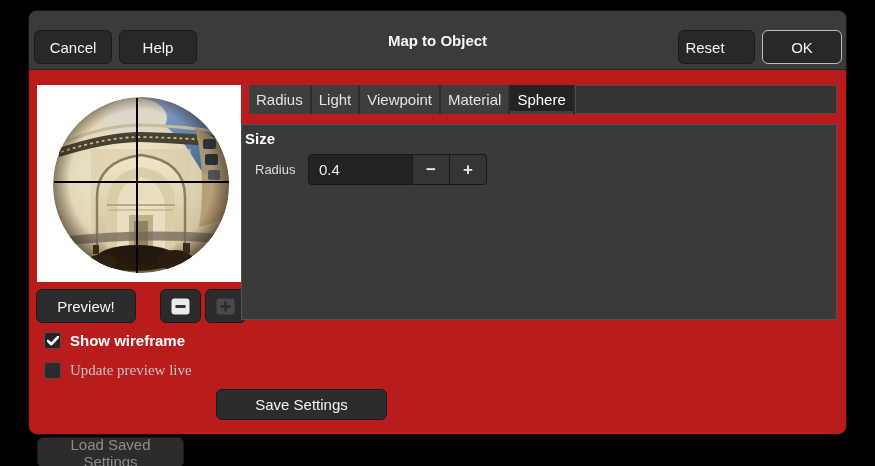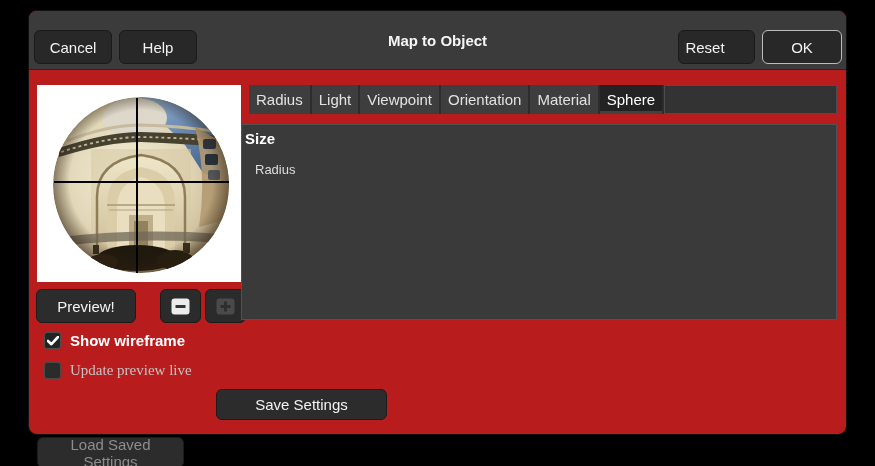--- a/index.html
+++ b/index.html
@@ -170,30 +170,34 @@
     <div class="cb-row" style="top:351px;">
       <span class="cb cb-unchecked"></span>
       <span class="cb-label-dim">Update preview live</span>
     </div>
 
     <div class="tabstrip">
       <div class="tabspacer"></div>
       <div class="tab">Radius</div>
       <div class="tab">Light</div>
       <div class="tab">Viewpoint</div>
-      <div class="tab">Orientation</div>
       <div class="tab">Material</div>
       <div class="tab selected">Sphere</div>
       <div class="tabfill"></div>
     </div>
 
     <div class="panel">
       <div class="size-label">Size</div>
       <div class="radius-row">
         <span class="radius-label">Radius</span>
+        <span class="spinbox">
+          <input class="spin-input" type="text" value="0.4" style="">
+          <button class="spin-btn spin-minus">−</button>
+          <button class="spin-btn spin-plus">+</button>
+        </span>
       </div>
     </div>
 
     <button class="btn btn-load">Load Saved Settings</button>
     <button class="btn btn-save">Save Settings</button>
 
   </div>
 </div>
 
 </body></html>

